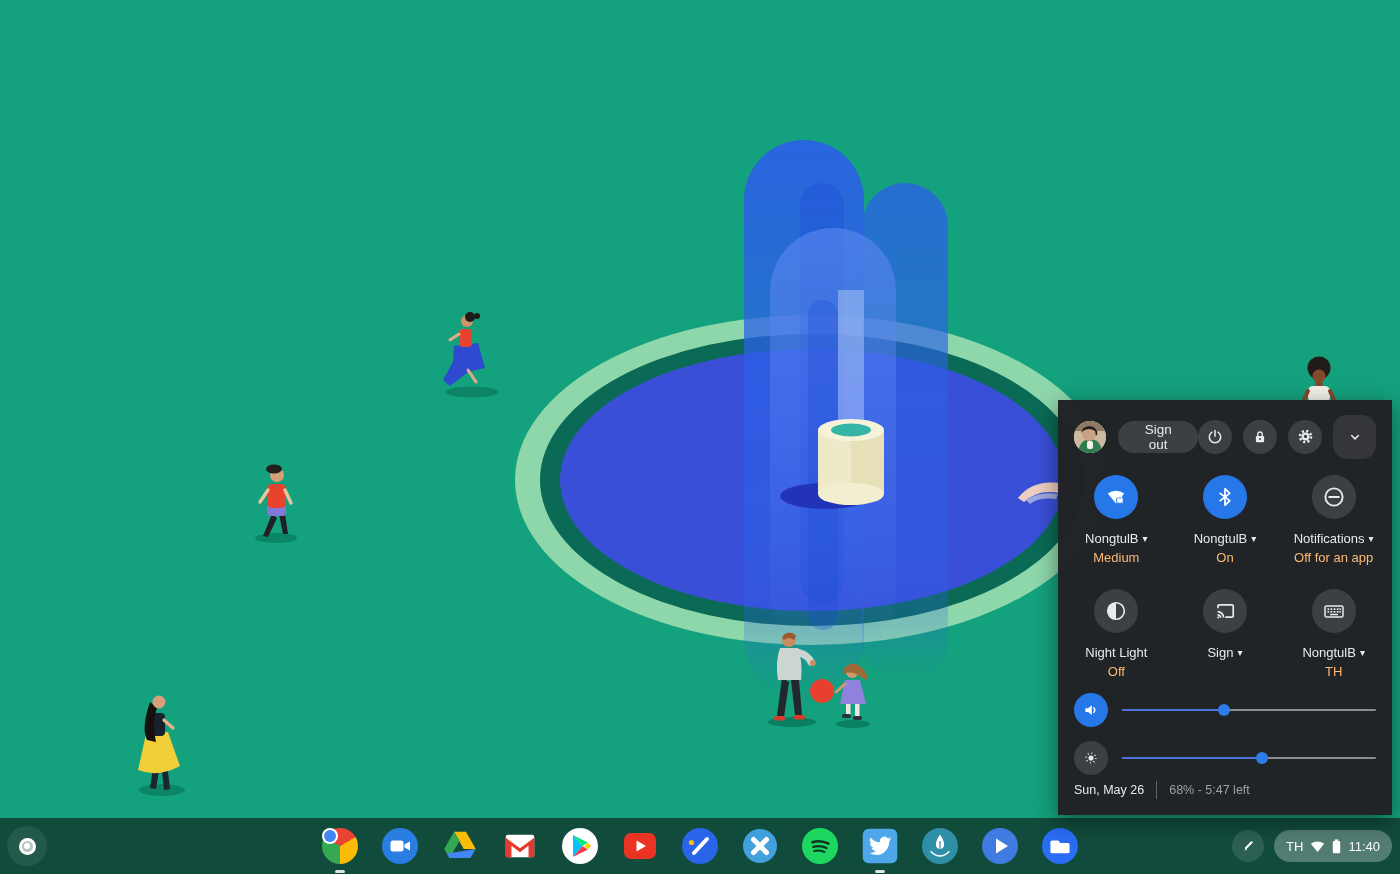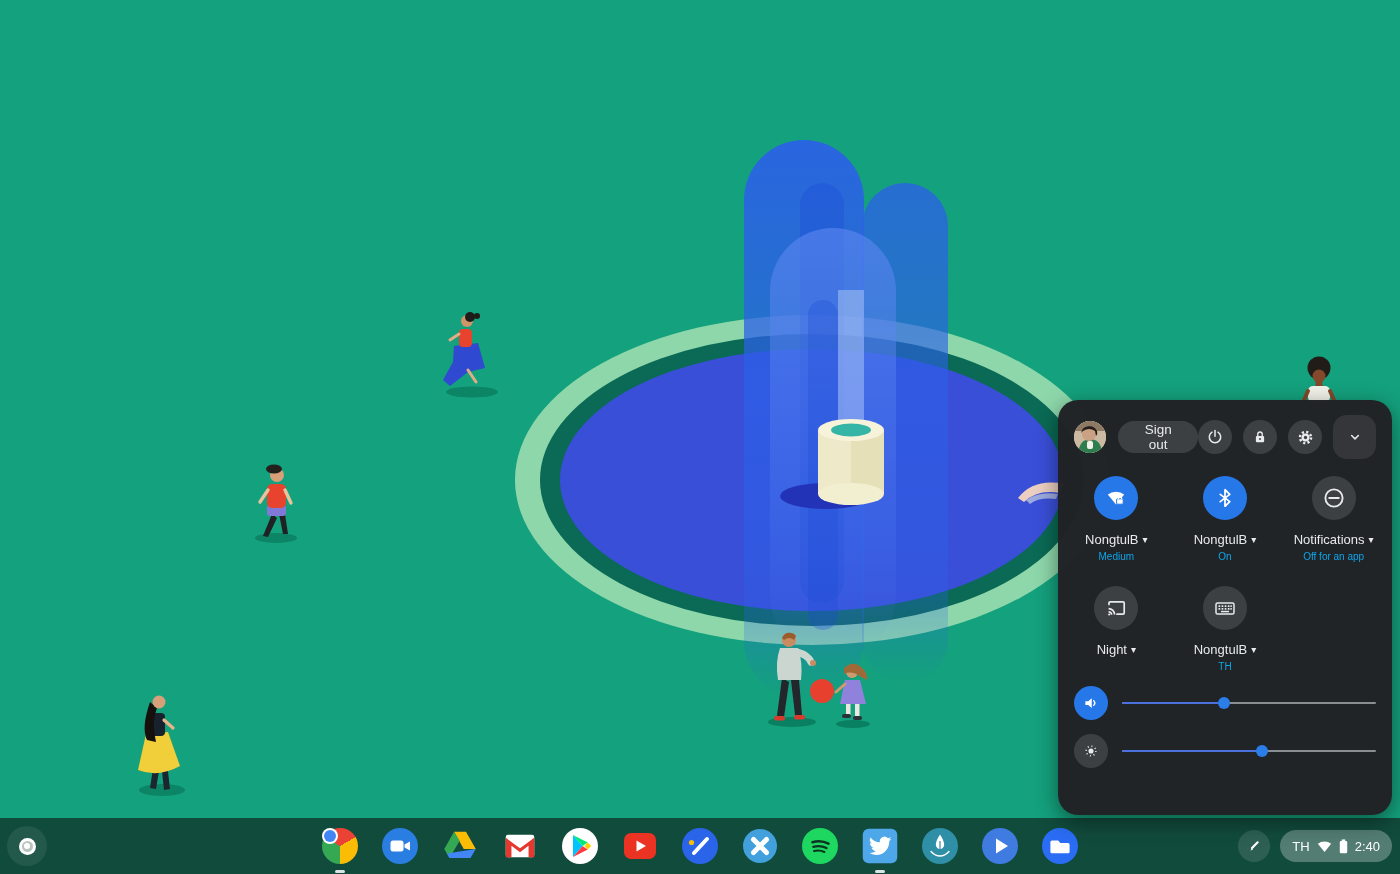--- a/index.html
+++ b/index.html
@@ -3,39 +3,39 @@
 <meta charset="utf-8">
 <style>
   html,body{margin:0;padding:0;width:1400px;height:874px;overflow:hidden;
     font-family:"Liberation Sans","DejaVu Sans",sans-serif;
     -webkit-font-smoothing:antialiased;}
   .desktop{position:relative;width:1400px;height:874px;background:#14a17d;}
   .wallpaper{position:absolute;inset:0;}
 
   
   .qs-panel{position:absolute;left:1058px;top:400px;width:334px;height:415px;
-    background:rgba(33,34,38,.985);border-radius:20px;box-shadow:0 6px 22px rgba(0,0,0,.45);
+    background:rgba(33,34,38,.985);border-radius:0;box-shadow:0 6px 22px rgba(0,0,0,.45);
     display:flex;flex-direction:column;padding:14px 16px;box-sizing:border-box;z-index:30;color:#e8eaed;}
   .qs-toprow{display:flex;align-items:center;height:46px;}
   .avatar{width:32px;height:32px;border-radius:50%;overflow:hidden;flex:0 0 32px;background:#d8c7b0;}
   .signout-btn{margin-left:12px;background:#3c4043;color:#e8eaed;border:none;border-radius:16px;
     height:32px;padding:0 18px;font-size:13.5px;cursor:pointer;}
   .round-btn{width:34px;height:34px;border-radius:50%;background:#3c4043;border:none;cursor:pointer;
     display:flex;align-items:center;justify-content:center;padding:0;}
   .topbtns{margin-left:auto;display:flex;align-items:center;gap:11px;}
   .collapse-btn{width:46px;height:44px;border-radius:14px;background:#35363a;border:none;cursor:pointer;
     margin-left:11px;display:flex;align-items:center;justify-content:center;}
   .tiles{display:grid;grid-template-columns:repeat(3,1fr);row-gap:20px;margin-top:16px;gap:24px;}
   .tile{display:flex;flex-direction:column;align-items:center;cursor:pointer;}
   .tile-circle{width:44px;height:44px;border-radius:50%;background:#3c4043;
     display:flex;align-items:center;justify-content:center;}
   .tile-circle.on{background:#2678e8;}
   .tile-label{margin-top:12px;font-size:13px;color:#e8eaed;display:flex;align-items:center;gap:4px;white-space:nowrap;}
   .caret{font-size:10px;color:#e8eaed;line-height:1;}
-  .tile-sub{margin-top:4px;font-size:10px;color:#0ea5e9;white-space:nowrap;}
+  .tile-sub{margin-top:4px;font-size:13px;color:#fdba74;white-space:nowrap;}
   .slider-row{display:flex;align-items:center;margin-top:14px;height:34px;}
   .slider-icon{width:34px;height:34px;border-radius:50%;background:#3c4043;flex:0 0 34px;
     display:flex;align-items:center;justify-content:center;cursor:pointer;}
   .slider-icon.on{background:#2678e8;}
   .slider{position:relative;flex:1;height:20px;margin-left:14px;cursor:pointer;}
   .track{position:absolute;left:0;right:0;top:9px;height:2px;background:#8a8d91;border-radius:1px;}
   .track-fill{position:absolute;left:0;top:9px;height:2px;background:#4a71dd;border-radius:1px;}
   .knob{position:absolute;top:4px;width:12px;height:12px;margin-left:-6px;border-radius:50%;background:#2b7de9;}
   .qs-footer{margin-top:auto;display:flex;align-items:center;padding:6px 0 2px 0;}
   .qs-date{font-size:12.5px;color:#e8eaed;}
@@ -255,28 +255,40 @@
         </div>
         <div class="tile-label">
             <span>Notifications</span>
             <span class="caret">▾</span>
           </div>
         <div class="tile-sub">Off for an app</div>
       </div>
       <div class="tile">
         <div class="tile-circle">
           <svg width="24" height="24" viewBox="0 0 24 24">
+            <circle cx="12" cy="12" r="8.3" stroke="#e8eaed" stroke-width="1.6" fill="none"></circle>
+            <path d="M12 3.7 a8.3 8.3 0 0 0 0 16.6 Z" fill="#e8eaed"></path>
+          </svg>
+        </div>
+        <div class="tile-label">
+            <span>Night Light</span>
+          </div>
+        <div class="tile-sub">Off</div>
+      </div>
+      <div class="tile">
+        <div class="tile-circle">
+          <svg width="24" height="24" viewBox="0 0 24 24">
             <path d="M5 8.5 V7 a1.2 1.2 0 0 1 1.2 -1.2 H19 a1.2 1.2 0 0 1 1.2 1.2 V17 a1.2 1.2 0 0 1 -1.2 1.2 H13" stroke="#e8eaed" stroke-width="1.7" fill="none" stroke-linecap="round"></path>
             <path d="M4.6 12.6 a6 6 0 0 1 6 6" stroke="#e8eaed" stroke-width="1.7" fill="none"></path>
             <path d="M4.6 15.8 a3 3 0 0 1 3 3" stroke="#e8eaed" stroke-width="1.7" fill="none"></path>
             <circle cx="5.1" cy="18.4" r="1" fill="#e8eaed"></circle>
           </svg>
         </div>
         <div class="tile-label">
-            <span>Night</span>
+            <span>Sign</span>
             <span class="caret">▾</span>
           </div>
         <div class="tile-sub"></div>
       </div>
       <div class="tile">
         <div class="tile-circle">
           <svg width="24" height="24" viewBox="0 0 24 24">
             <rect x="3" y="7" width="18" height="11" rx="1.6" stroke="#e8eaed" stroke-width="1.5" fill="none"></rect>
             <g fill="#e8eaed">
               <rect x="5.5" y="9.3" width="1.7" height="1.7"></rect>
@@ -321,20 +333,25 @@
           <circle cx="12" cy="12" r="6.4" fill="none" stroke="#e8eaed" stroke-width="2.2" stroke-dasharray="1.3 3.7"></circle>
         </svg>
       </div>
       <div class="slider">
         <div class="track"></div>
           <div class="track-fill" style="width: 55%;"></div>
           <div class="knob" style="left: 55%;"></div>
       </div>
     </div>
 
+    <div class="qs-footer">
+      <span class="qs-date">Sun, May 26</span>
+      <span class="qs-divider"></span>
+      <span class="qs-batt">68% - 5:47 left</span>
+    </div>
   </div>
 
   <div class="shelf">
     <button class="launcher">
       <span class="launch-o">
           <span class="launch-gap">
             <span class="launch-dot"></span>
           </span>
         </span>
     </button>
@@ -453,17 +470,17 @@
       </button>
       <div class="tray">
         <span>TH</span>
         <svg width="15" height="13" viewBox="0 0 18 15">
           <path d="M9 14 L1 4.2 a13 13 0 0 1 16 0 Z" fill="#fff"></path>
         </svg>
         <svg width="9" height="15" viewBox="0 0 10 17">
           <rect x="3" y="0.5" width="4" height="2.2" fill="#fff"></rect>
           <rect x="0.8" y="2.2" width="8.4" height="14" rx="1.4" fill="#fff"></rect>
         </svg>
-        <span>2:40</span>
+        <span>11:40</span>
       </div>
     </div>
   </div>
 </div>
 
 </body></html>

